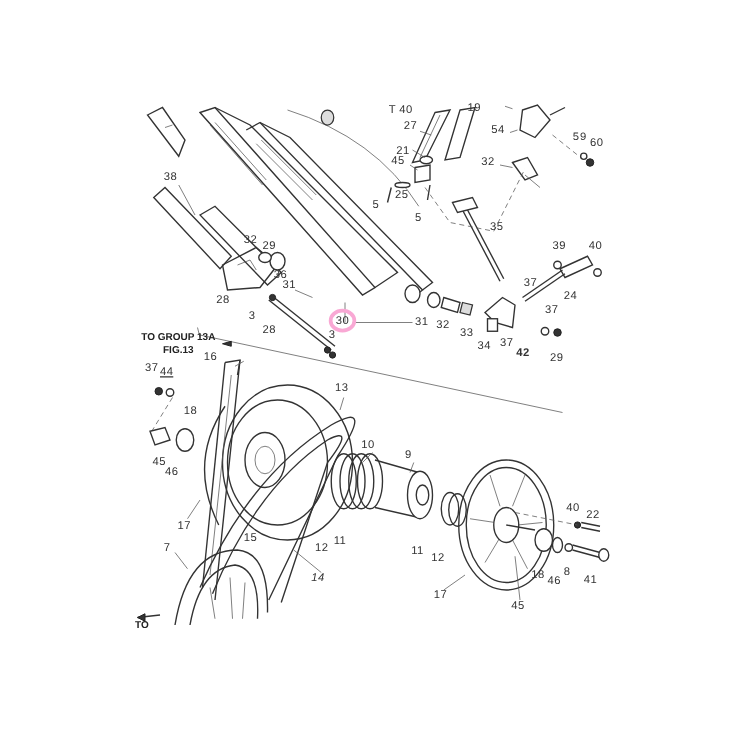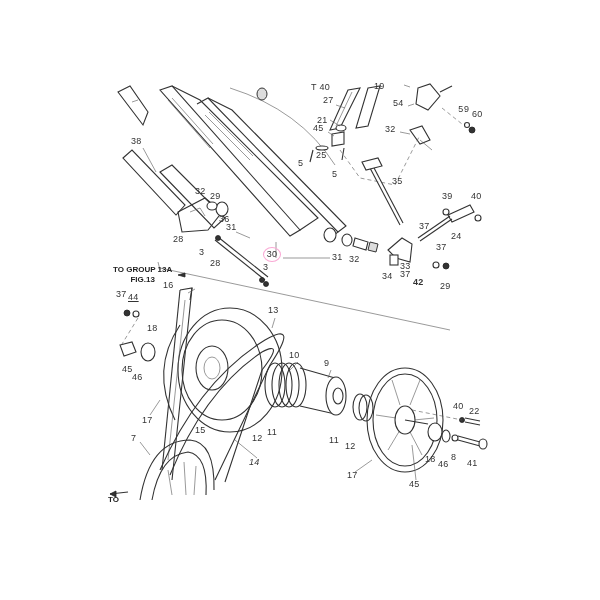--- a/index.html
+++ b/index.html
@@ -1,20 +1,20 @@
 <!DOCTYPE html>
 <html><head>
 <meta charset="utf-8">
 <style>
   html, body { margin: 0; padding: 0; background: #ffffff; }
   body { width: 600px; height: 600px; position: relative; overflow: hidden; font-family: "Liberation Sans", sans-serif; }
   #diagram { position: absolute; left: 0; top: 0; width: 600px; height: 600px; }
   .lbl { position: absolute; font-size: 9px; color: #333; line-height: 1; white-space: nowrap; letter-spacing: 0.3px; }
   .note { position: absolute; font-size: 8px; font-weight: bold; color: #222; line-height: 1.2; text-align: center; }
-  .circled { border: 1px solid #f9a8d4; border-radius: 50%; width: 16px; height: 13px; text-align: center; line-height: 13px; }
+  .circled { border: 3px solid #f9a8d4; border-radius: 50%; width: 16px; height: 13px; text-align: center; line-height: 13px; }
   svg .ln { stroke: #333; stroke-width: 1.1; fill: none; }
   svg .thin { stroke: #555; stroke-width: 0.6; fill: none; }
   svg .lead { stroke: #555; stroke-width: 0.6; fill: none; }
   svg .dash { stroke: #555; stroke-width: 0.6; fill: none; stroke-dasharray: 4 3; }
   svg .fillw { fill: #fff; stroke: #333; stroke-width: 1.1; }
   svg .fillg { fill: #ddd; stroke: #333; stroke-width: 1; }
   svg .fillk { fill: #333; stroke: #222; stroke-width: 0.8; }
 </style>
 </head>
 <body>
@@ -211,21 +211,21 @@
     <div class="lbl" style="left: 219px; top: 215px;">36</div>
     <div class="lbl" style="left: 226px; top: 223px;">31</div>
     <div class="lbl" style="left: 419px; top: 222px;">37</div>
     <div class="lbl" style="left: 451px; top: 232px;">24</div>
     <div class="lbl" style="left: 173px; top: 235px;">28</div>
     <div class="lbl" style="left: 436px; top: 243px;">37</div>
     <div class="lbl" style="left: 199px; top: 248px;">3</div>
     <div class="lbl circled" style="left: 263px; top: 247px;">30</div>
     <div class="lbl" style="left: 332px; top: 253px;">31</div>
     <div class="lbl" style="left: 349px; top: 255px;">32</div>
-    <div class="lbl" style="left: 368px; top: 262px; margin-left: 32px;">33</div>
+    <div class="lbl" style="left: 368px; top: 262px;">33</div>
     <div class="lbl" style="left: 210px; top: 259px;">28</div>
     <div class="lbl" style="left: 263px; top: 263px;">3</div>
     <div class="lbl" style="left: 382px; top: 272px;">34</div>
     <div class="lbl" style="left: 400px; top: 270px;">37</div>
     <div class="lbl" style="left: 413px; top: 278px; font-weight: bold;">42</div>
     <div class="lbl" style="left: 440px; top: 282px;">29</div>
     <div class="lbl" style="left: 163px; top: 281px;">16</div>
     <div class="lbl" style="left: 116px; top: 290px;">37</div>
     <div class="lbl" style="left: 128px; top: 293px; text-decoration: underline;">44</div>
     <div class="lbl" style="left: 268px; top: 306px;">13</div>

